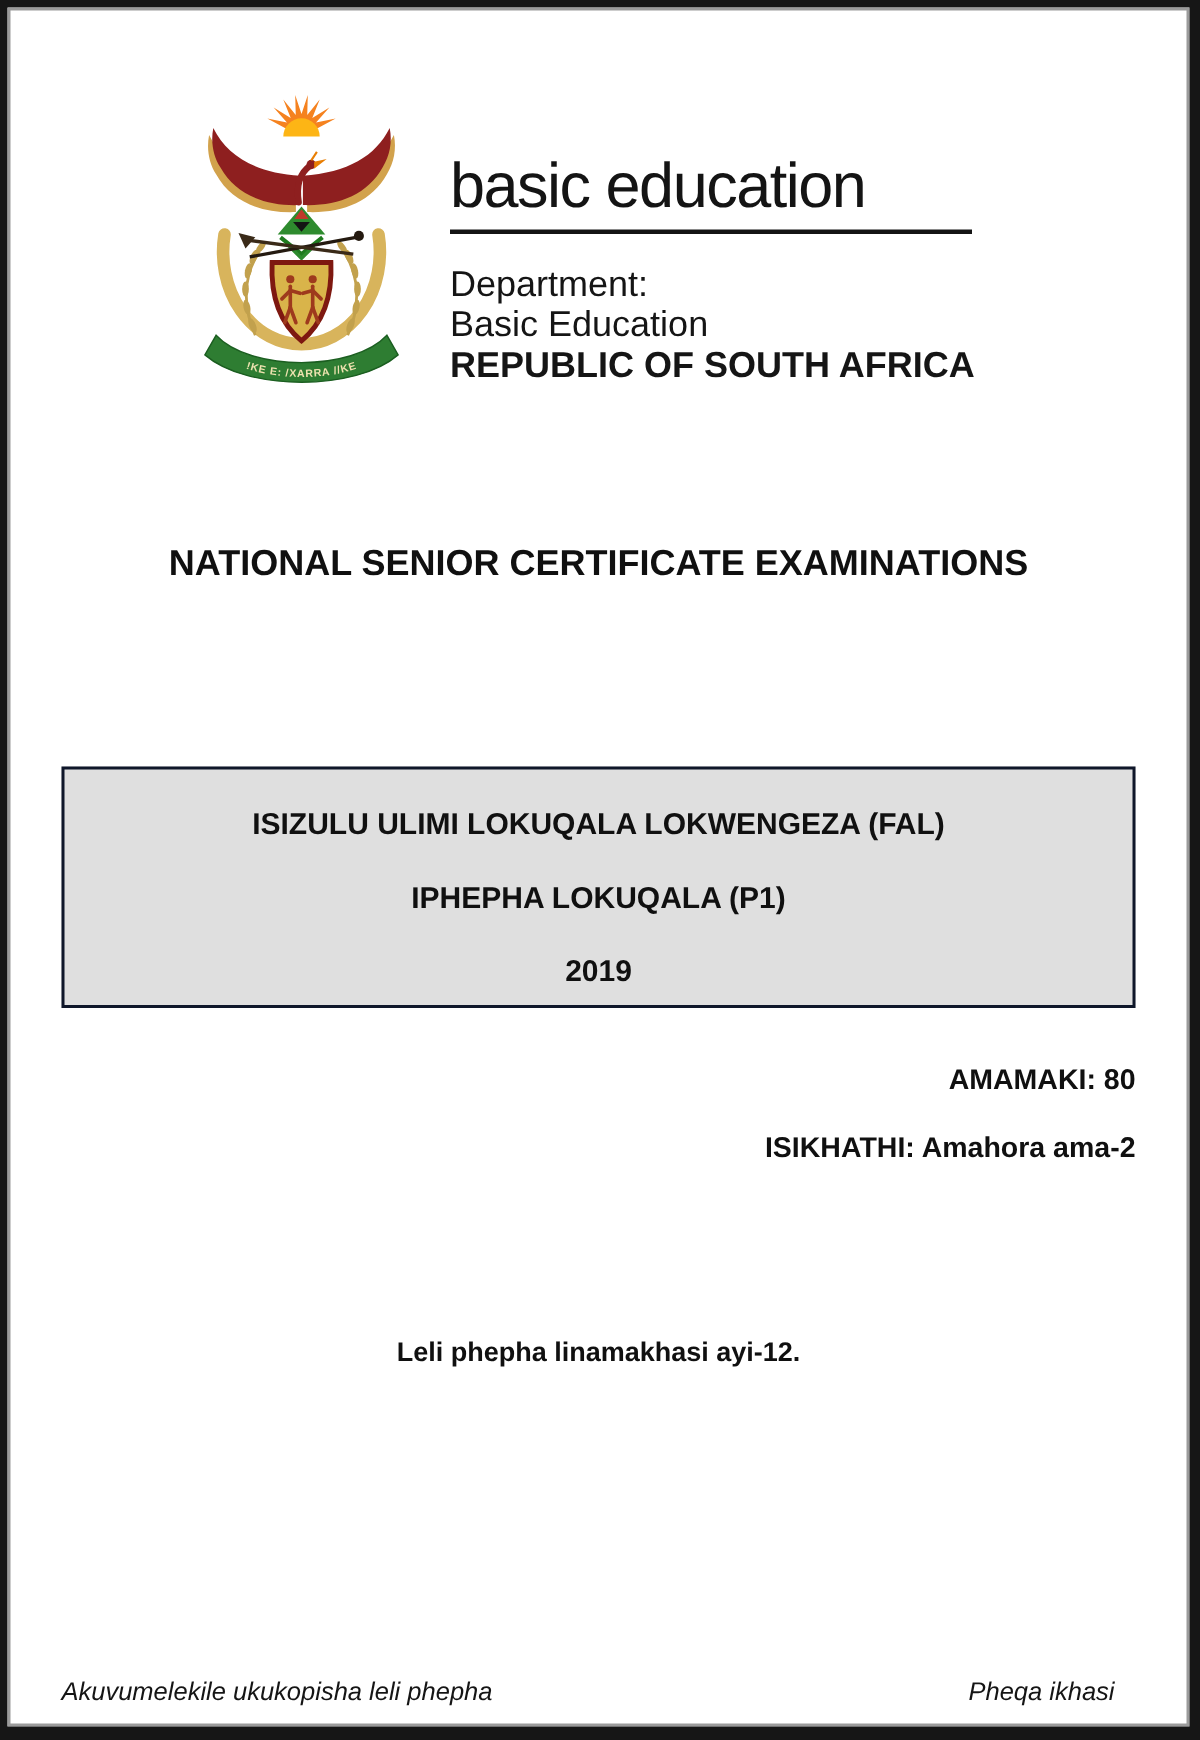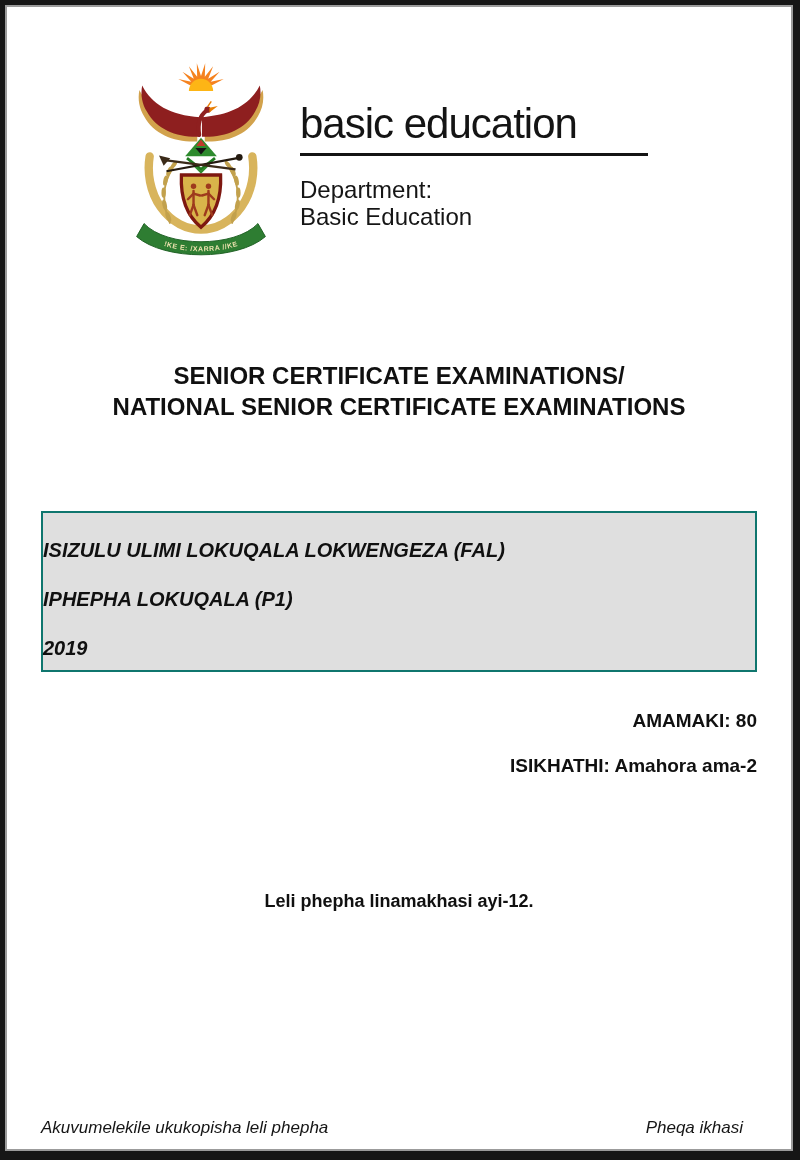--- a/index.html
+++ b/index.html
@@ -21,22 +21,22 @@
   .coat{left:113px;top:58px;width:166px;height:196px;}
   .brand{left:295px;top:95px;font-size:42px;font-weight:400;letter-spacing:-1px;color:#141414;}
   .brand-rule{left:295px;top:148px;width:348px;height:3px;background:#141414;}
   .dept{left:295px;top:158px;font-size:24px;line-height:27px;color:#151515;margin-top:13px;}
   .dept .country{font-weight:700;}
   
   .main-title{left:0;top:355px;width:100%;text-align:center;font-size:24px;line-height:31px;font-weight:700;color:#101010;}
   .exam-box{
     left:36px;top:506px;width:716px;height:161px;
     box-sizing:border-box;
-    background:#dfdfdf;border:2px solid #0f766e;
-    font-weight:700;color:#101010;font-style:italic;
+    background:#dfdfdf;border:2px solid #0f172a;
+    text-align:center;font-weight:700;color:#101010;
   }
   .exam-box .bx1{margin-top:26px;font-size:20px;}
   .exam-box .bx2{margin-top:26px;font-size:20px;}
   .exam-box .bx3{margin-top:26px;font-size:20px;}
   .marks{right:36px;top:705px;font-size:19px;font-weight:700;text-align:left;color:#101010;}
   .duration{right:36px;top:750px;font-size:19px;font-weight:700;text-align:right;color:#101010;}
   .pages-note{left:0;top:886px;width:100%;text-align:center;font-size:18px;font-weight:700;color:#101010;}
   
   .footer-left{left:36px;top:1113px;font-size:17px;font-style:italic;color:#151515;}
   .footer-right{right:50px;top:1113px;font-size:17px;font-style:italic;color:#151515;}
@@ -121,24 +121,24 @@
         <textPath href="#mottoPath" startOffset="50%" text-anchor="middle">!KE E: /XARRA //KE</textPath>
       </text>
     </g>
   </svg>
 
   <div class="abs brand">basic education</div>
   <div class="abs brand-rule"></div>
   <div class="abs dept">
     <div>Department:</div>
     <div>Basic Education</div>
+    <div class="country">REPUBLIC OF SOUTH AFRICA</div>
   </div>
 
   <div class="abs main-title">
-    <div>SENIOR CERTIFICATE EXAMINATIONS/</div>
     <div>NATIONAL SENIOR CERTIFICATE EXAMINATIONS</div>
   </div>
 
   <div class="abs exam-box">
     <div class="bx1">ISIZULU ULIMI LOKUQALA LOKWENGEZA (FAL)</div>
     <div class="bx2">IPHEPHA LOKUQALA (P1)</div>
     <div class="bx3">2019</div>
   </div>
 
   <div class="abs marks">AMAMAKI: 80</div>

